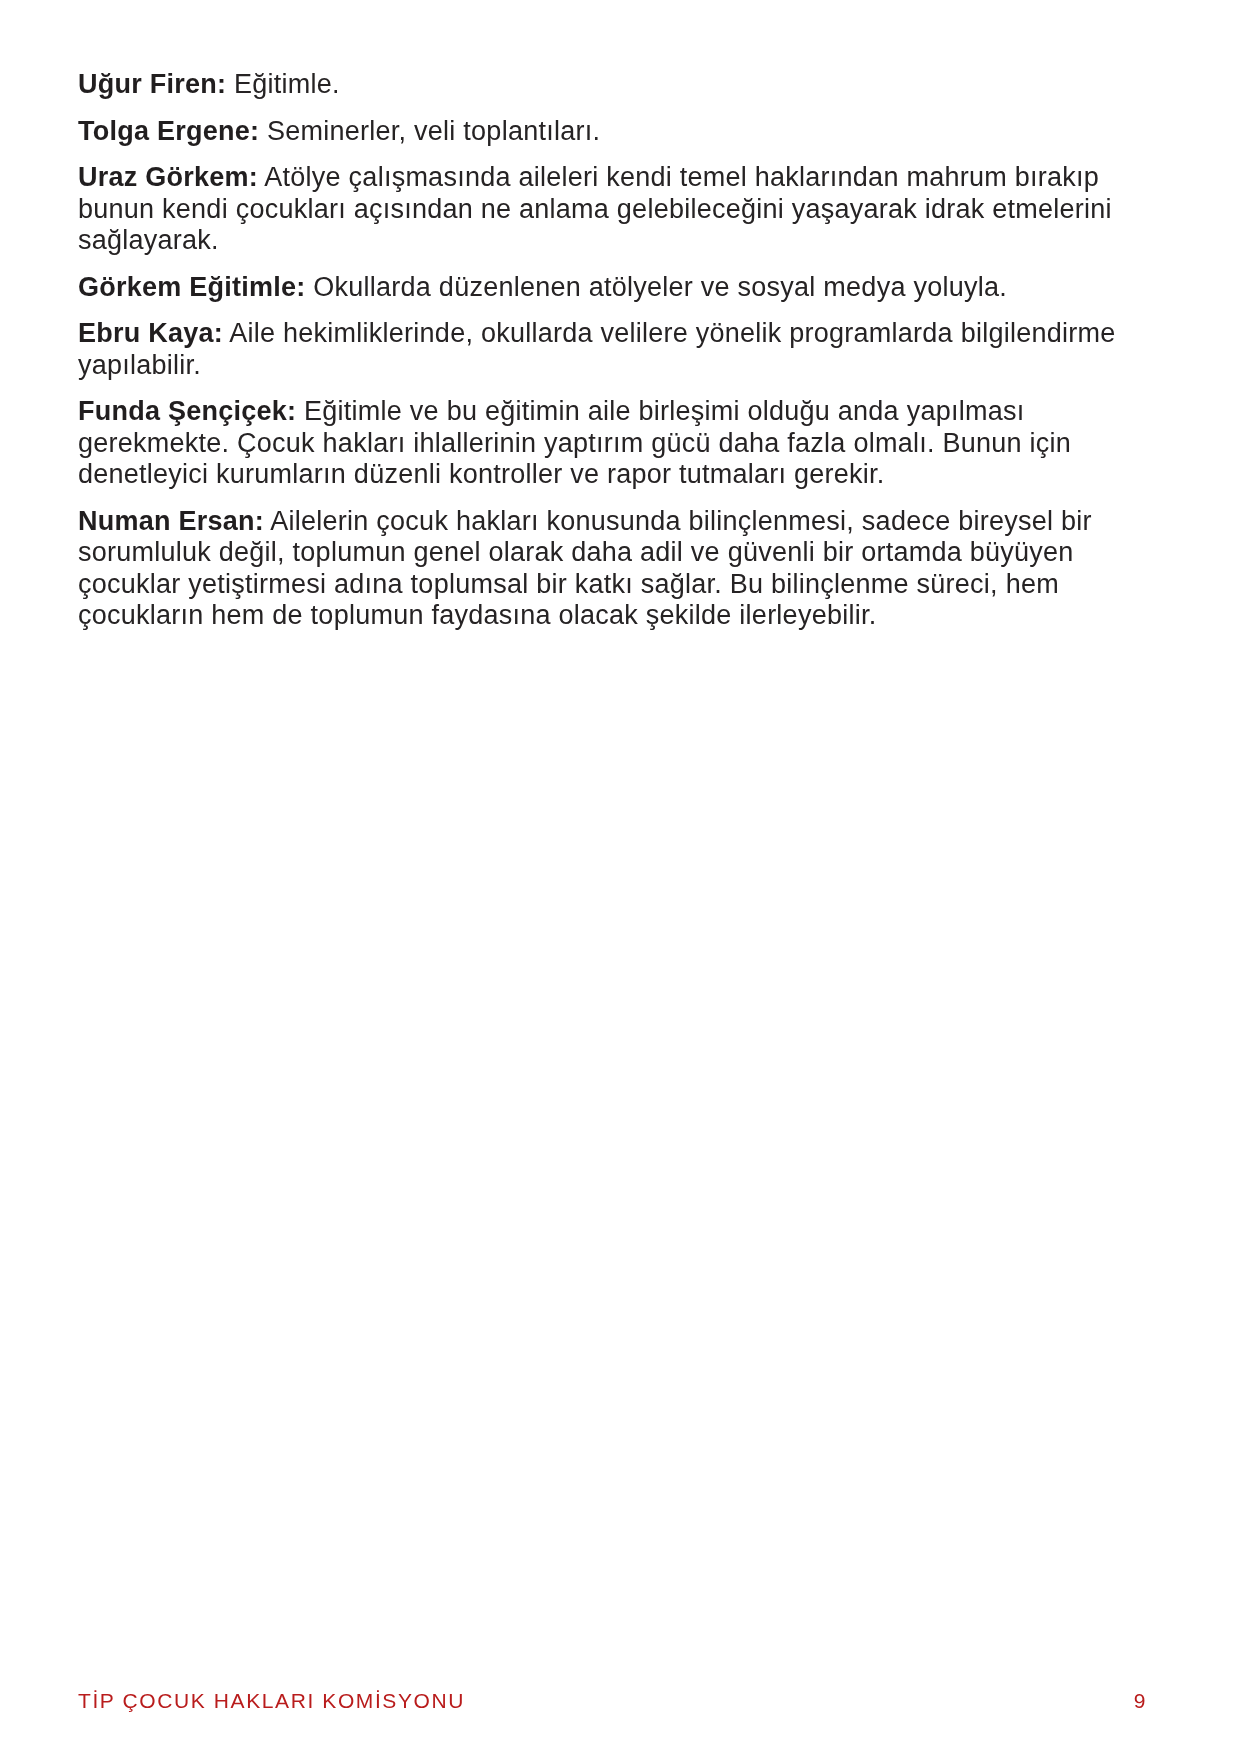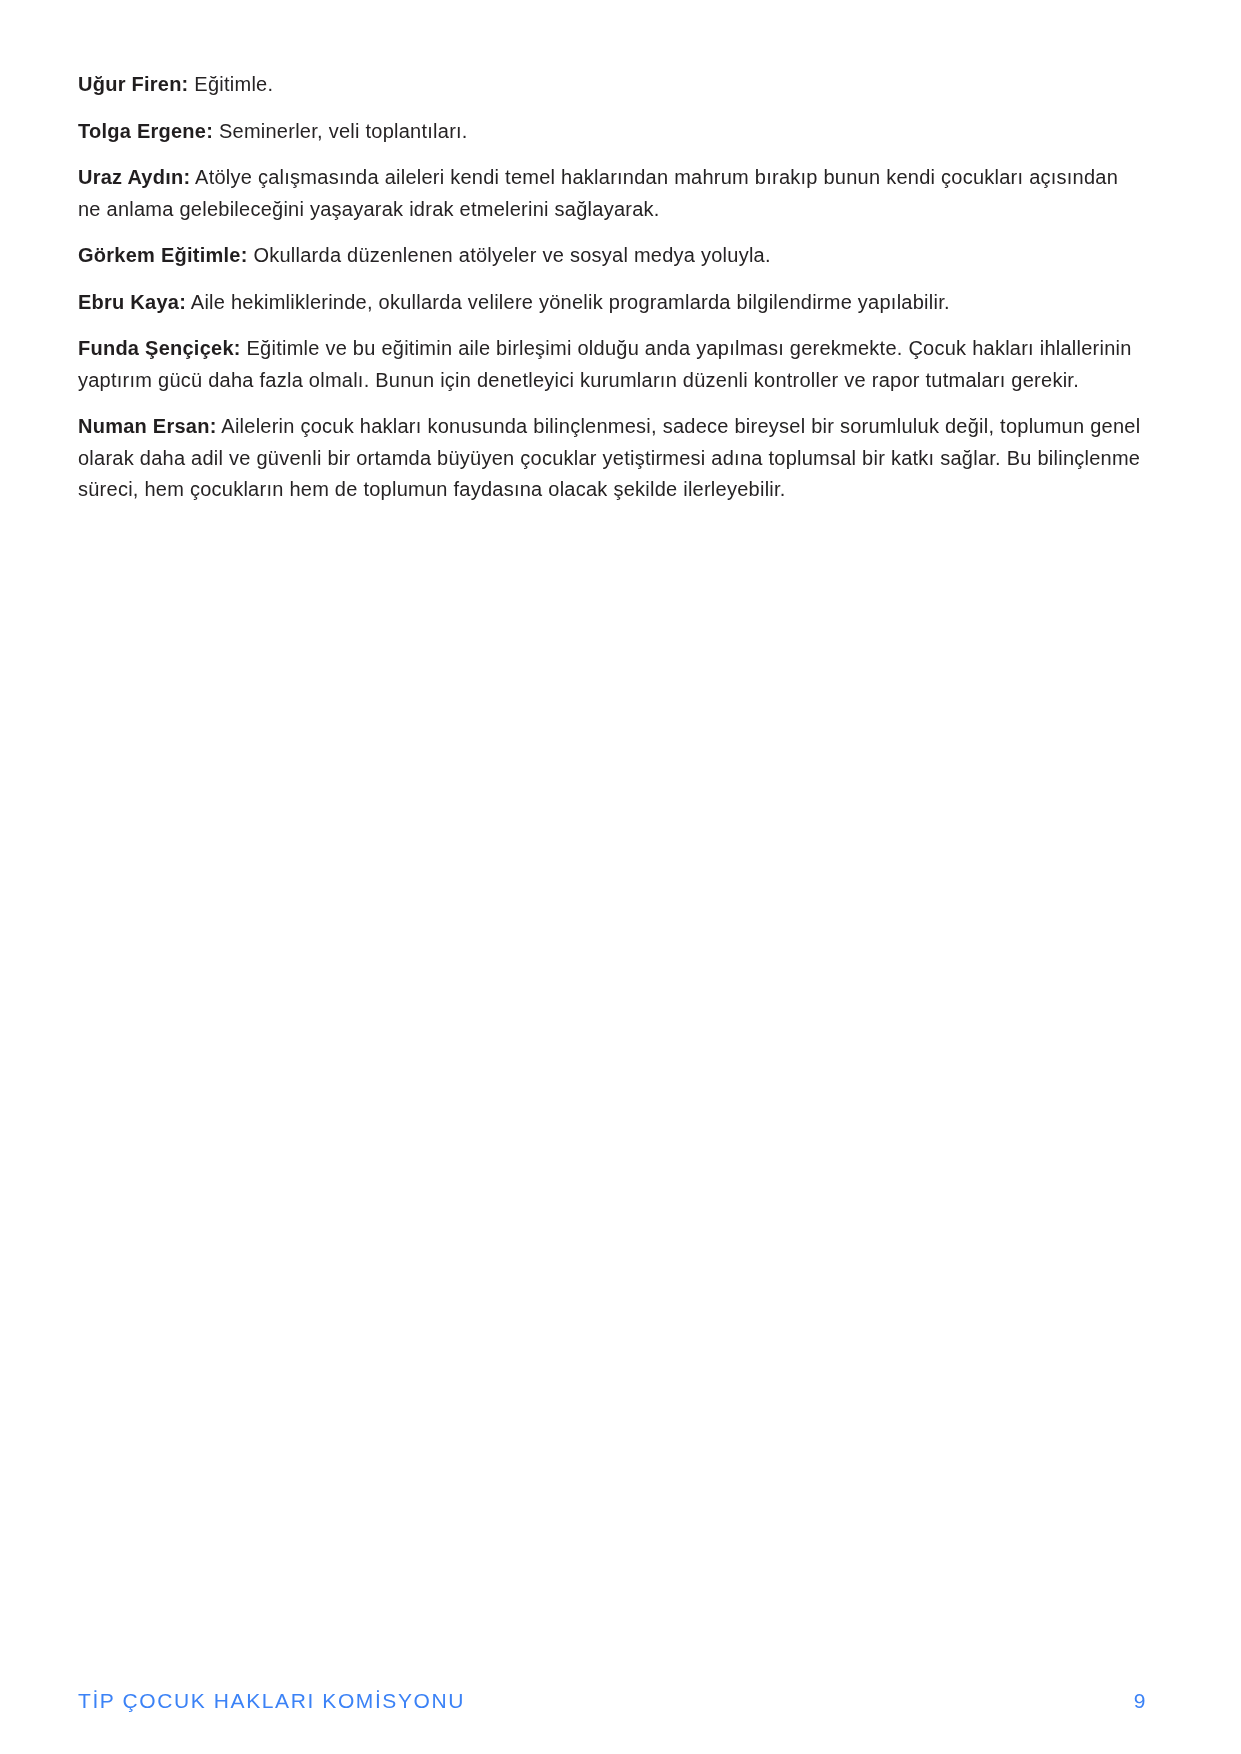--- a/index.html
+++ b/index.html
@@ -20,41 +20,41 @@
     background: #ffffff;
   }
   .content {
     position: absolute;
     left: 78px;
     top: 69px;
     width: 1068px;
   }
   .para {
     margin: 0 0 15px 0;
-    font-size: 20px;
+    font-size: 27px;
     line-height: 31.5px;
     letter-spacing: 0.25px;
     color: #262324;
     font-weight: 400;
   }
   .para strong {
     font-weight: 700;
     color: #211e1f;
   }
   .page-footer {
     position: absolute;
     left: 78px;
     top: 1688px;
     width: 1068px;
     display: flex;
     justify-content: space-between;
     align-items: center;
     font-size: 21px;
     line-height: 26px;
-    color: #3b82f6;
+    color: #b91c1c;
   }
   .footer-title {
     letter-spacing: 1.6px;
     font-weight: 400;
   }
   .page-number {
     letter-spacing: 0.5px;
     font-weight: 400;
   }
 </style>
@@ -67,21 +67,21 @@
 
     <p class="para">
       <strong>Uğur Firen:</strong><span> Eğitimle.</span>
     </p>
 
     <p class="para">
       <strong>Tolga Ergene:</strong><span> Seminerler, veli toplantıları.</span>
     </p>
 
     <p class="para">
-      <strong>Uraz Aydın:</strong><span> Atölye çalışmasında aileleri kendi temel haklarından mahrum bırakıp bunun kendi çocukları açısından ne anlama gelebileceğini yaşayarak idrak etmelerini sağlayarak.</span>
+      <strong>Uraz Görkem:</strong><span> Atölye çalışmasında aileleri kendi temel haklarından mahrum bırakıp bunun kendi çocukları açısından ne anlama gelebileceğini yaşayarak idrak etmelerini sağlayarak.</span>
     </p>
 
     <p class="para">
       <strong>Görkem Eğitimle:</strong><span> Okullarda düzenlenen atölyeler ve sosyal medya yoluyla.</span>
     </p>
 
     <p class="para">
       <strong>Ebru Kaya:</strong><span> Aile hekimliklerinde, okullarda velilere yönelik programlarda bilgilendirme yapılabilir.</span>
     </p>
 

